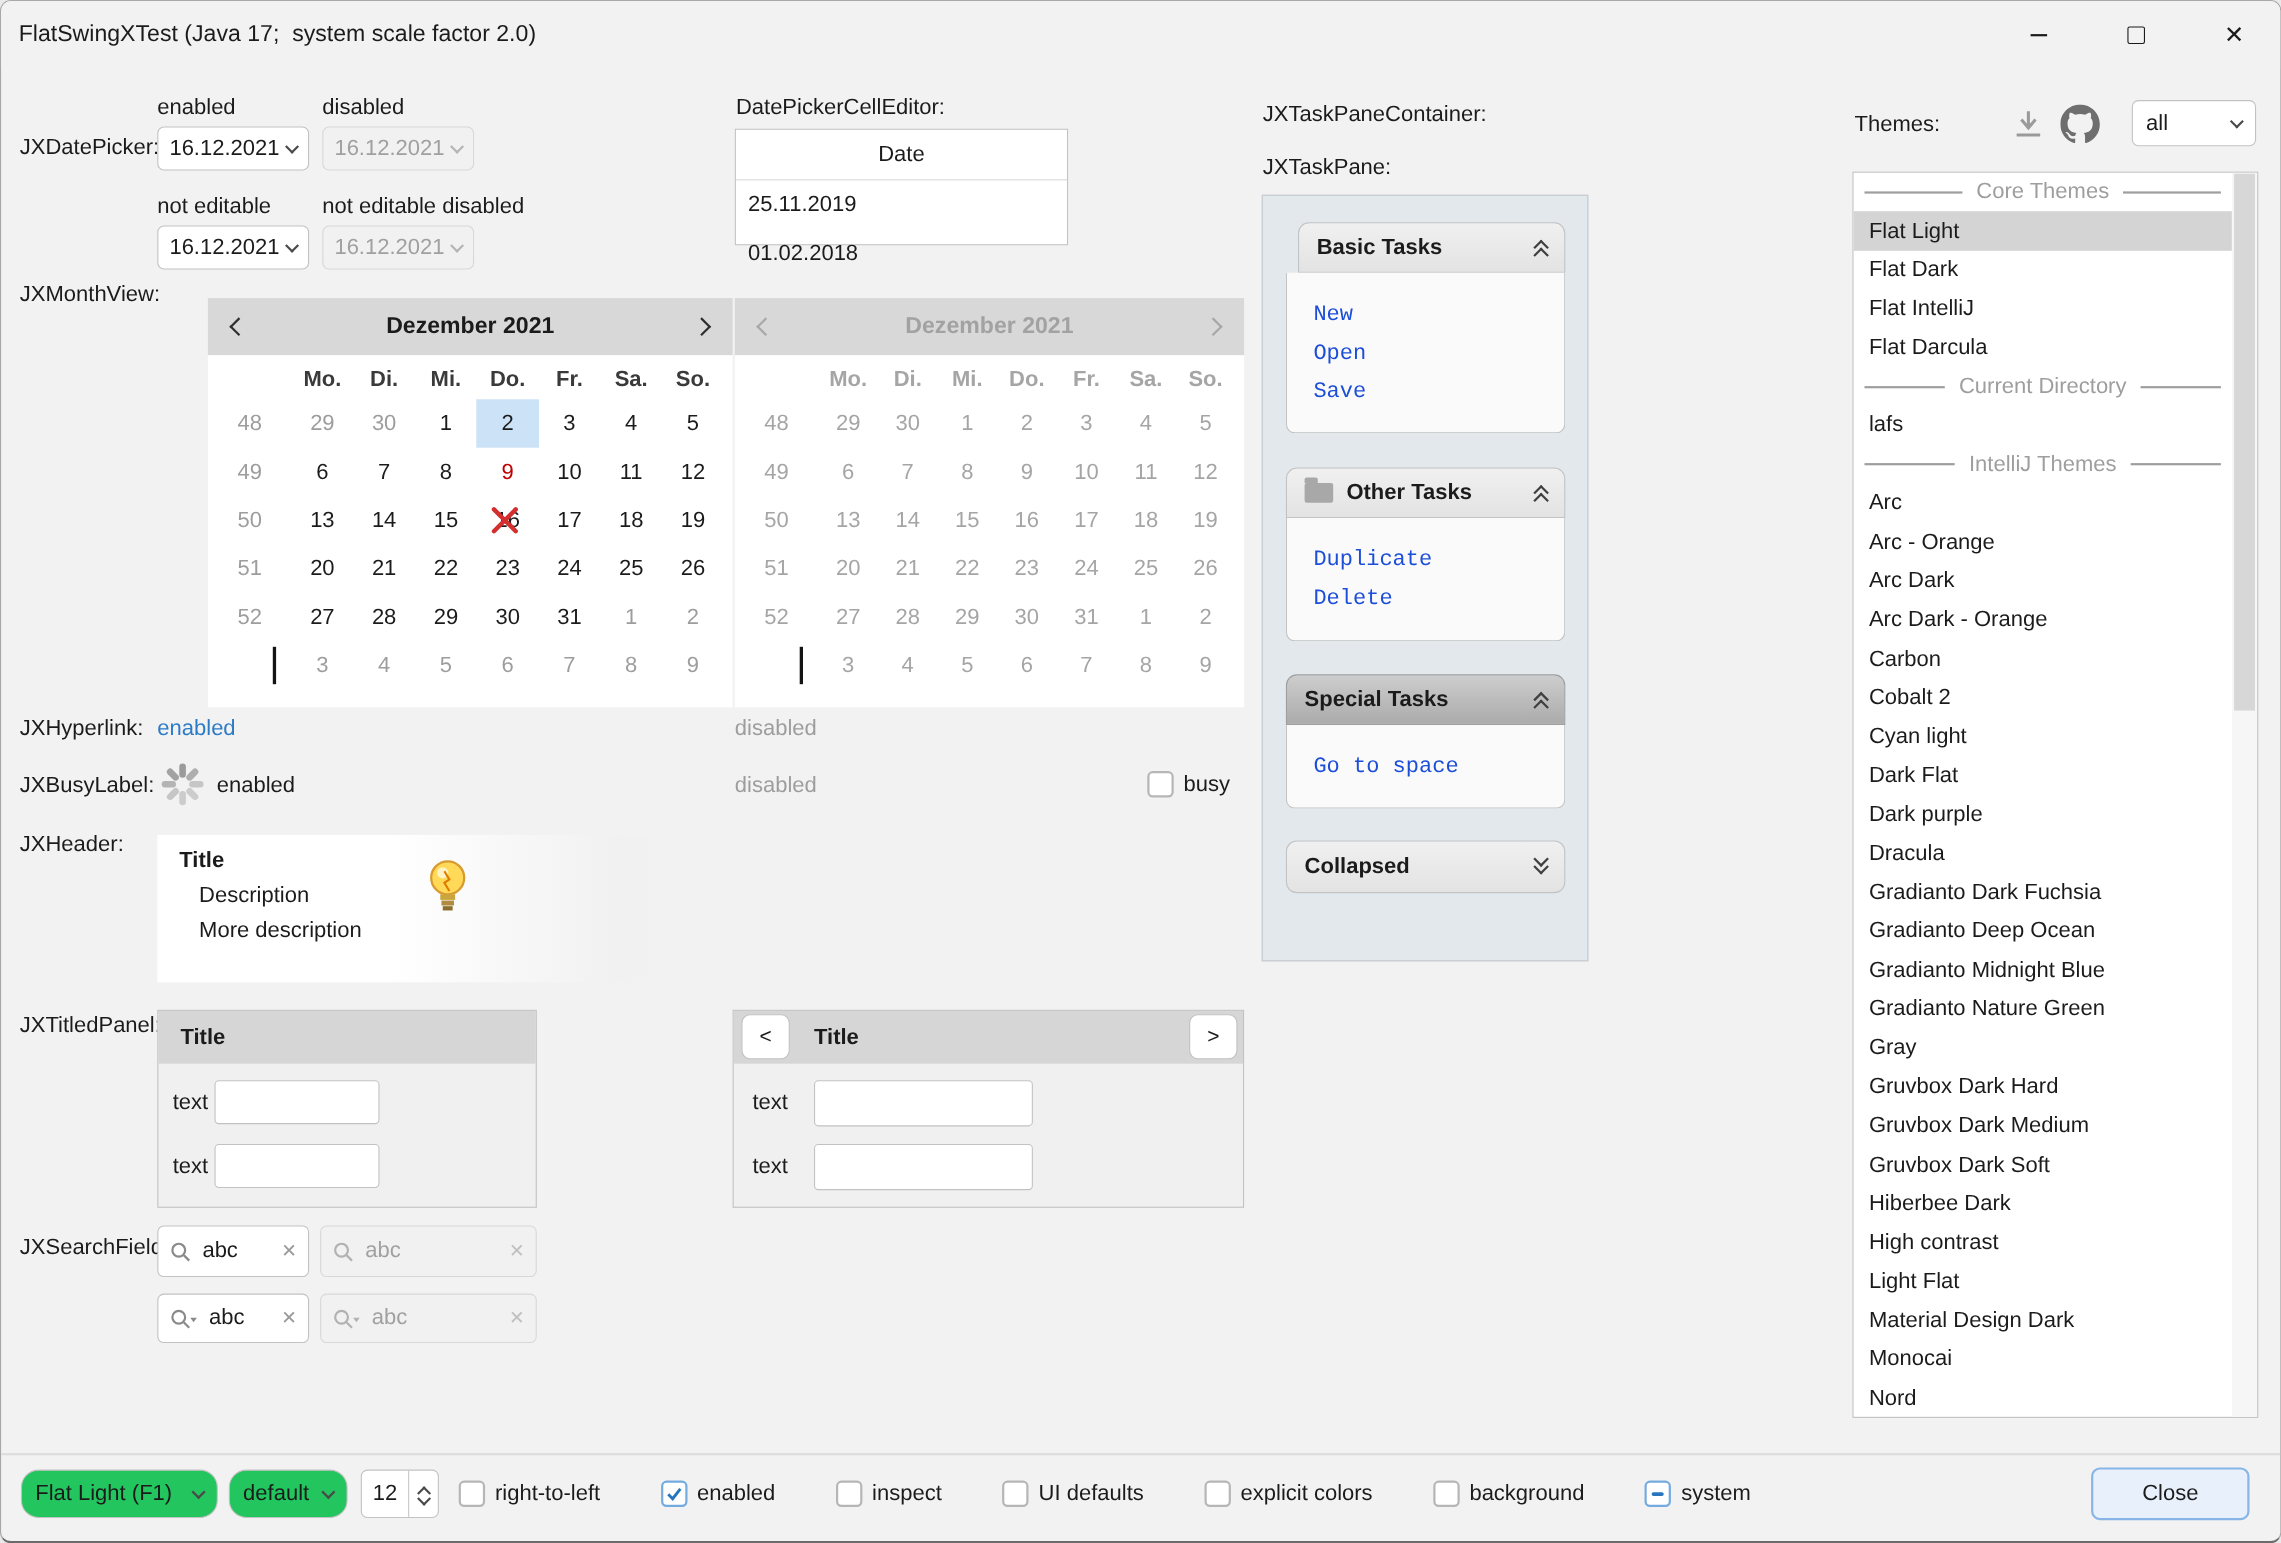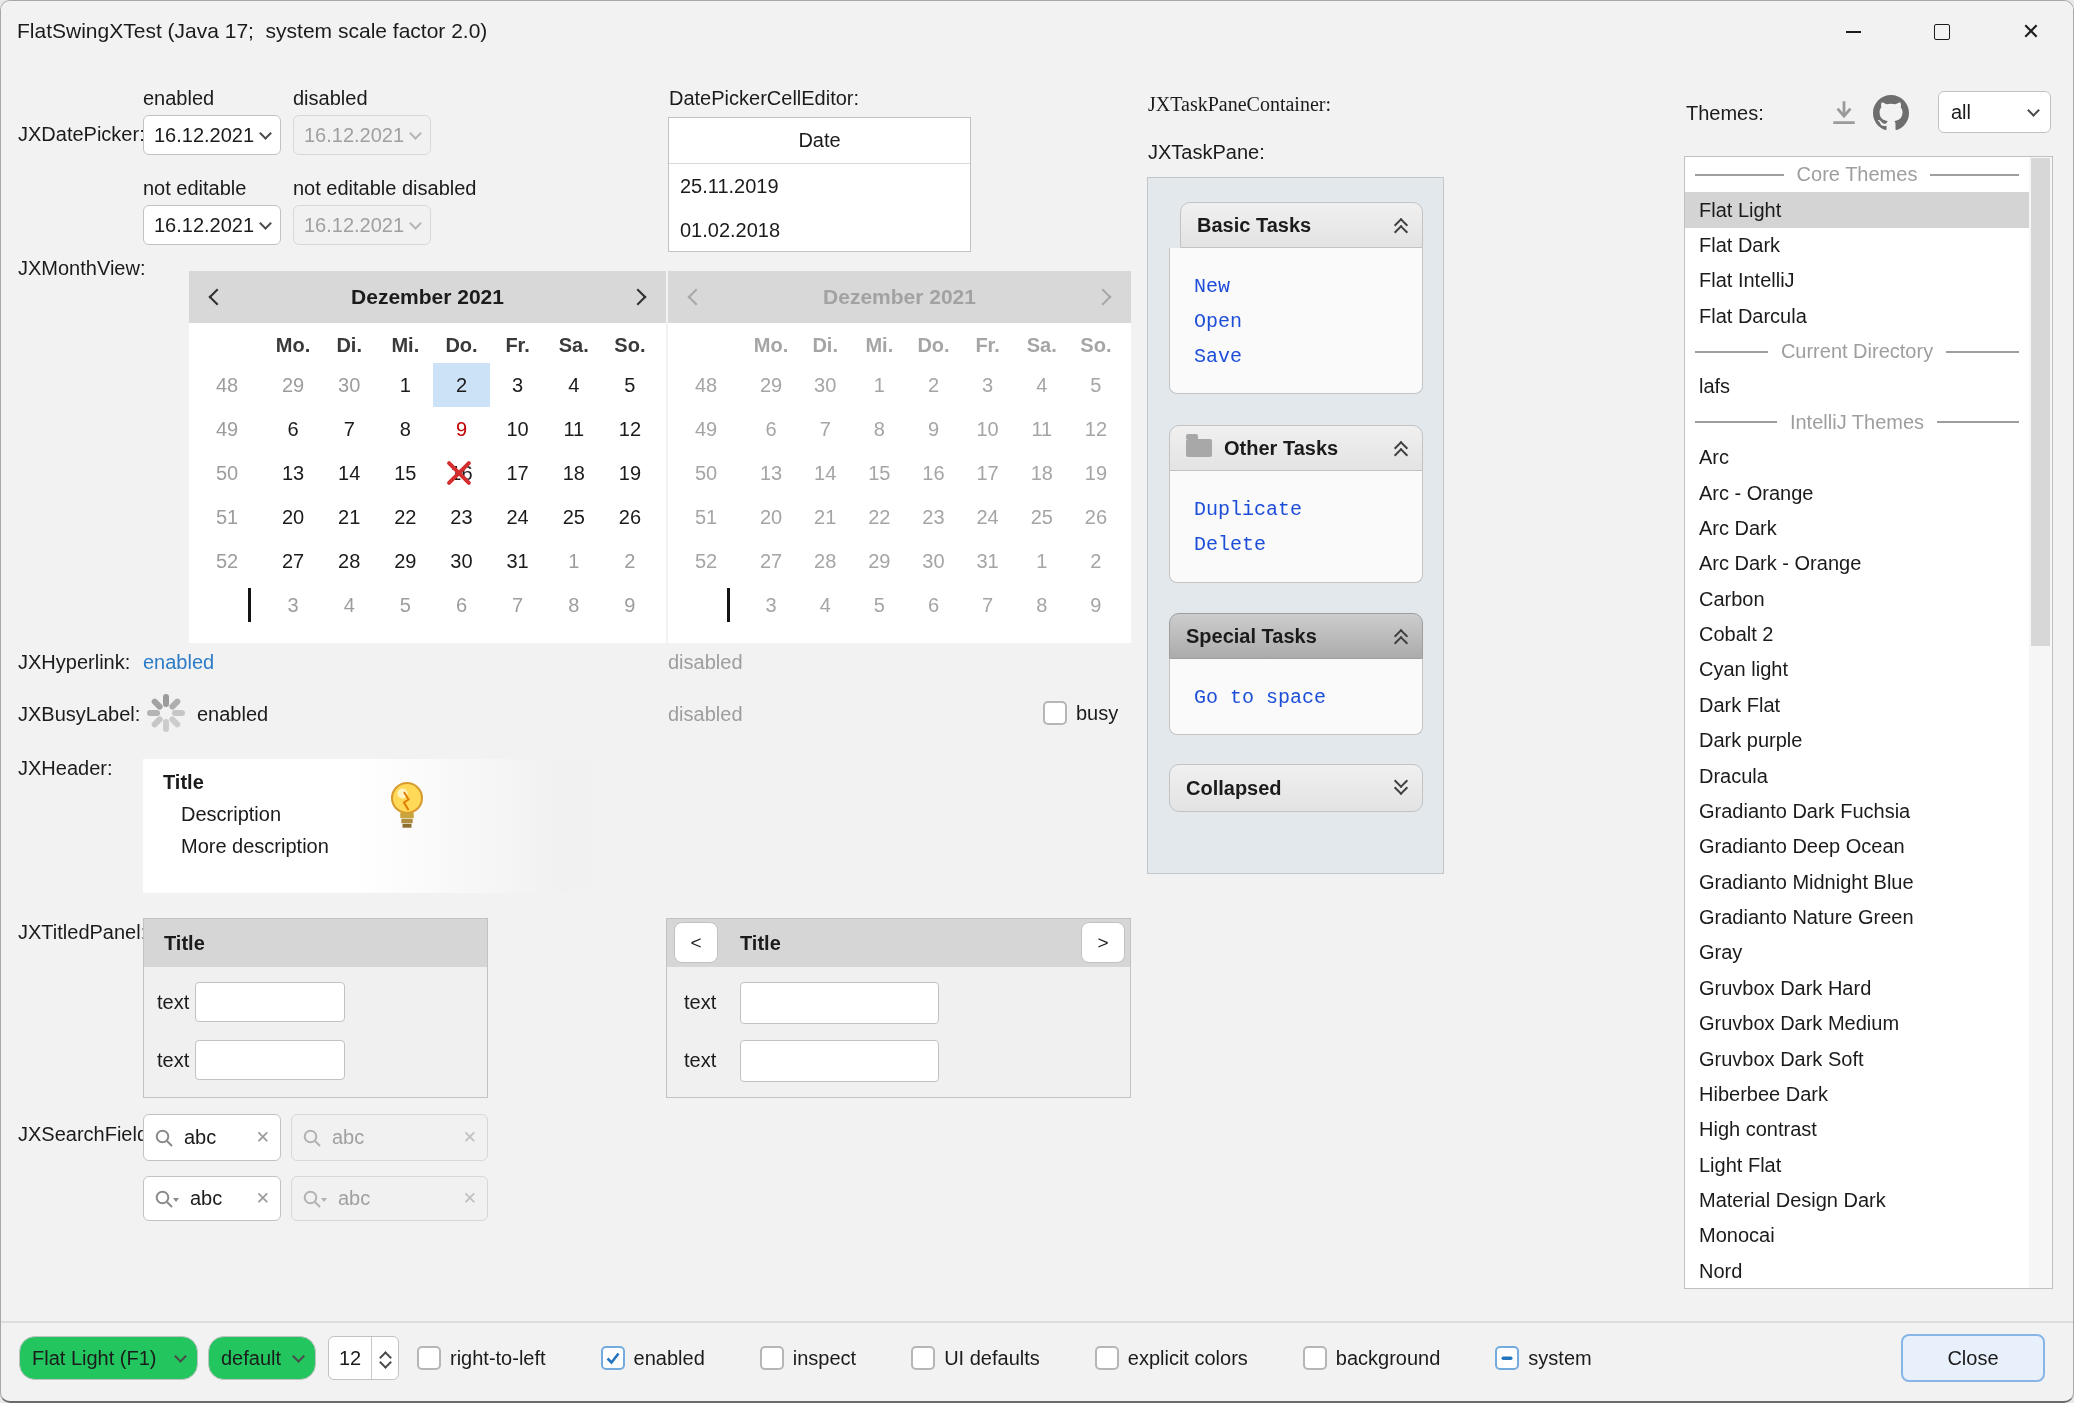--- a/index.html
+++ b/index.html
@@ -26,21 +26,21 @@
   .combo{position:absolute;background:#fff;border:1px solid #c2c2c2;border-radius:6px;display:flex;align-items:center;padding:0 12px;box-sizing:border-box;color:#1b1b1b;}
   .combo .chev{margin-left:auto;color:#4a4a4a;}
   .field{position:absolute;background:#fff;border:1px solid #c2c2c2;border-radius:6px;display:flex;align-items:center;padding:0 10px;box-sizing:border-box;}
   .field.disabled{background:#f1f1f1;border-color:#d8d8d8;color:#a0a0a0;}
   .field .chev{margin-left:auto;color:#4a4a4a;}
   .field.disabled .chev{color:#b4b4b4;}
   .cb{display:inline-flex;width:24px;height:24px;border:2px solid #b6b6b6;border-radius:5px;background:#fff;box-sizing:border-box;align-items:center;justify-content:center;flex:none;}
   .cb.checked,.cb.indeterminate{border-color:#74abdf;}
   .cbgroup{display:flex;align-items:center;gap:9px;}
   
-  .celltable{position:absolute;left:667px;top:116px;width:303px;height:135px;background:#fff;border:1px solid #c2c2c2;box-sizing:border-box;}
+  .celltable{position:absolute;left:667px;top:116px;width:303px;height:106px;background:#fff;border:1px solid #c2c2c2;box-sizing:border-box;}
   .celltable .thead{height:45px;display:flex;align-items:center;justify-content:center;border-bottom:1px solid #d9d9d9;}
   .celltable .trow{height:44px;display:flex;align-items:center;padding-left:11px;}
   
   .cal{position:absolute;top:270px;height:372px;}
   #cal-enabled{left:188px;width:477px;}
   #cal-disabled{left:667px;width:463px;}
   .cal-header{height:52px;background:#d8d8d8;display:flex;align-items:center;padding:2px 18px;box-sizing:border-box;color:#2f2f2f;}
   .cal-title{flex:1;text-align:center;font-weight:bold;font-size:21px;color:#1b1b1b;}
   .cal-body{position:absolute;top:52px;left:0;right:0;bottom:0;background:#fff;display:grid;grid-template-columns:76px repeat(7,1fr);grid-template-rows:36px repeat(6,44px);padding:4px 8px 0 0;box-sizing:border-box;}
   .cell{display:flex;align-items:center;justify-content:center;position:relative;}
@@ -132,21 +132,21 @@
       </div>
   </div>
 
   <div class="lbl" style="left:17px;top:122px;">JXDatePicker:</div>
   <div class="lbl" style="left:17px;top:256px;">JXMonthView:</div>
   <div class="lbl" style="left:17px;top:650px;">JXHyperlink:</div>
   <div class="lbl" style="left:17px;top:702px;">JXBusyLabel:</div>
   <div class="lbl" style="left:17px;top:756px;">JXHeader:</div>
   <div class="lbl" style="left:17px;top:920px;">JXTitledPanel:</div>
   <div class="lbl" style="left:17px;top:1122px;">JXSearchField:</div>
-  <div class="lbl" style="left:1147px;top:92px;font-family:Liberation Serif, serif;">JXTaskPaneContainer:</div>
+  <div class="lbl" style="left:1147px;top:92px;">JXTaskPaneContainer:</div>
   <div class="lbl" style="left:1147px;top:140px;">JXTaskPane:</div>
   <div class="lbl" style="left:668px;top:86px;">DatePickerCellEditor:</div>
 
   <div class="lbl" style="left:142px;top:86px;">enabled</div>
   <div class="lbl" style="left:292px;top:86px;">disabled</div>
   <div class="field" style="left:142px;top:114px;width:138px;height:40px;">
     <span>16.12.2021</span>
     <span class="chev sm down"></span>
   </div>
   <div class="field disabled" style="left:292px;top:114px;width:138px;height:40px;">

